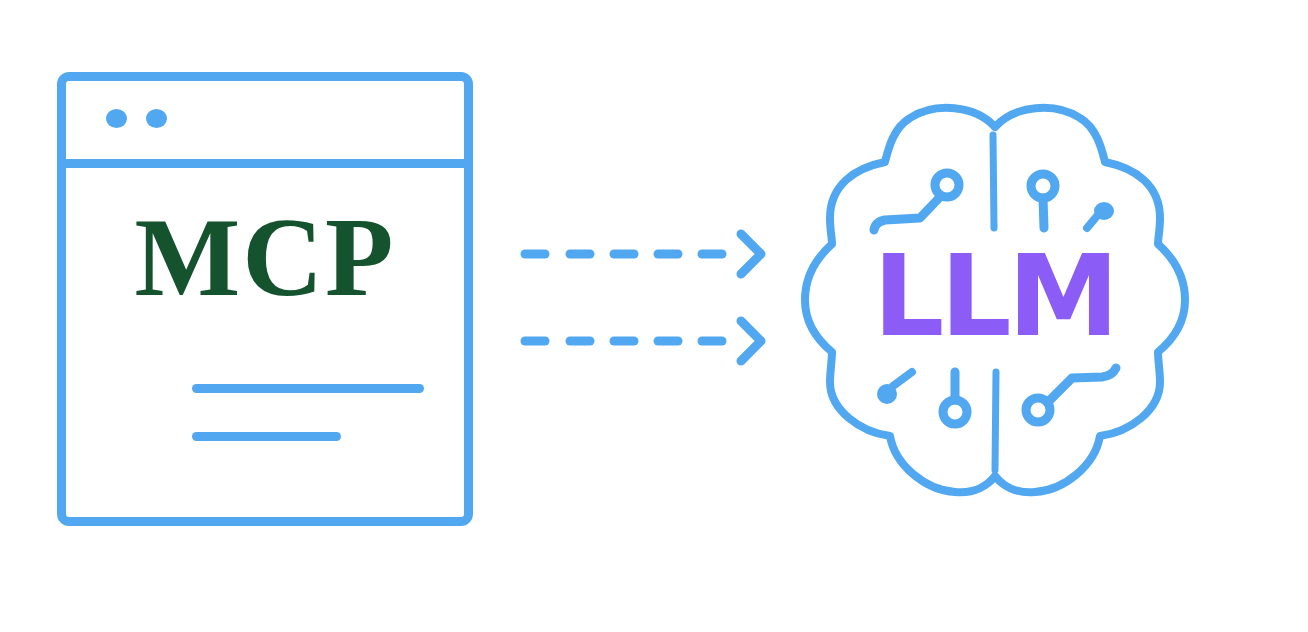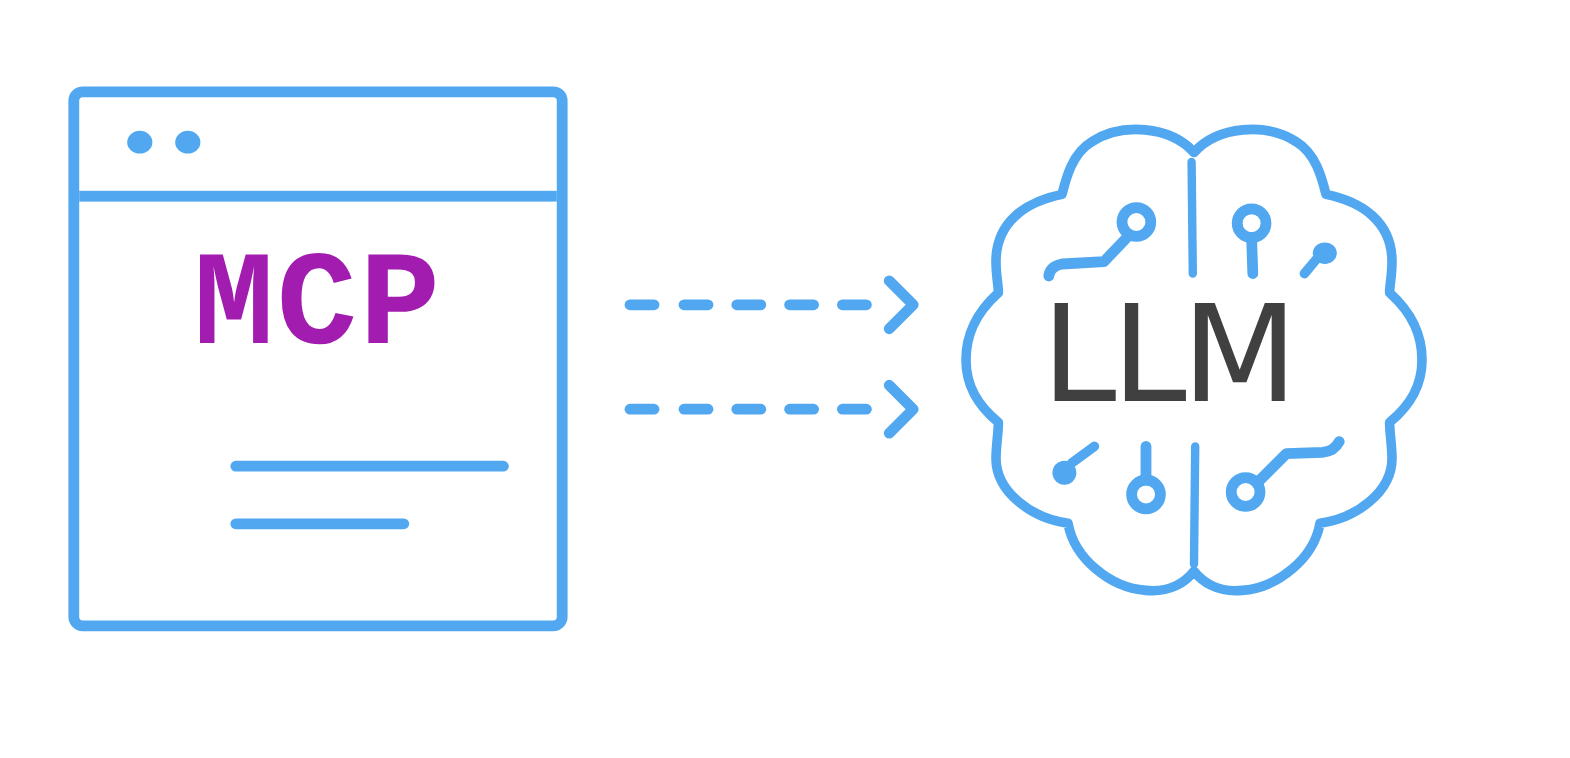--- a/index.html
+++ b/index.html
@@ -8,30 +8,30 @@
   .window {
     position: absolute; left: 57px; top: 72px; width: 398px; height: 436px;
     border: 9px solid #51a8f0; border-radius: 12px; box-sizing: content-box;
   }
   .titlebar { position: absolute; left: 0; top: 0; right: 0; height: 78px; border-bottom: 9px solid #51a8f0; }
   .dot { position: absolute; top: 28px; width: 21px; height: 19px; border-radius: 50%; background: #51a8f0; }
   .dot.d1 { left: 40px; }
   .dot.d2 { left: 80px; }
   .mcp-text {
     position: absolute; left: 0; right: 0; top: 120px; text-align: center;
-    font-family: Liberation Mono, monospace; font-weight: bold; font-size: 112px; color: #a21caf;
+    font-family: Liberation Serif, serif; font-weight: bold; font-size: 112px; color: #14532d;
     letter-spacing: 2px; line-height: 1;
   }
   .line { position: absolute; height: 9px; border-radius: 5px; background: #51a8f0; }
   .line.l1 { left: 126px; width: 232px; top: 303px; }
   .line.l2 { left: 126px; width: 149px; top: 351px; }
   svg { position: absolute; left: 0; top: 0; }
   .llm-text {
-    position: absolute; left: 868px; top: 240px; width: 252px; text-align: left;
-    font-family: "DejaVu Sans", sans-serif; font-weight: normal; font-size: 112px; color: #404040;
+    position: absolute; left: 868px; top: 240px; width: 252px; text-align: center;
+    font-family: "DejaVu Sans", sans-serif; font-weight: bold; font-size: 112px; color: #8b5cf6;
     line-height: 1; letter-spacing: -4px;
   }
 </style>
 </head>
 <body>
 
 <div class="stage">
 
   <div class="window">
     <div class="titlebar">

